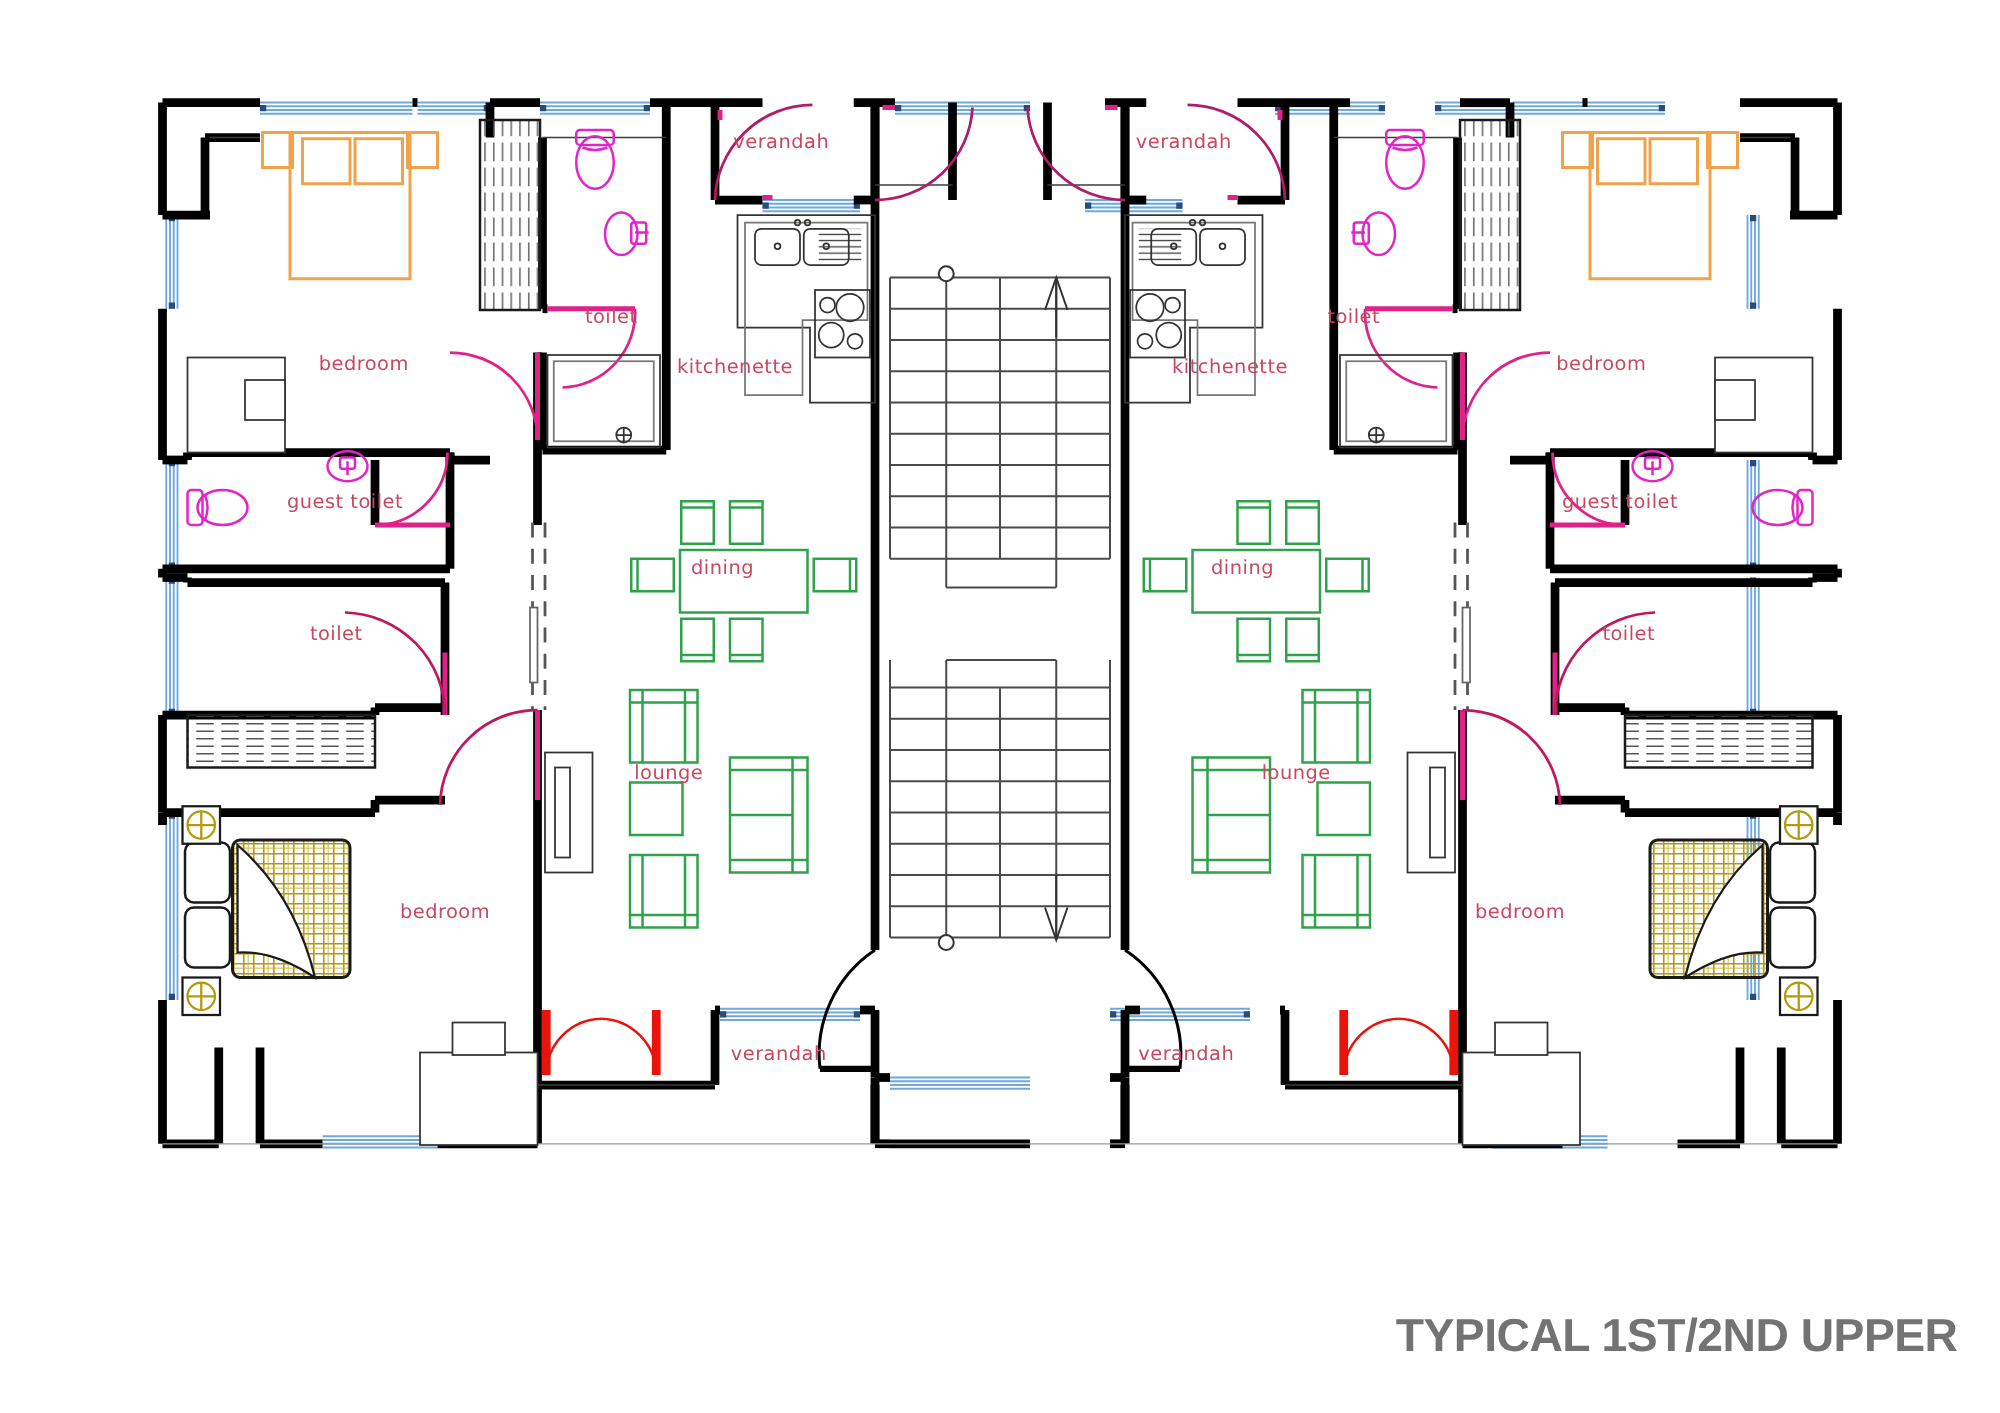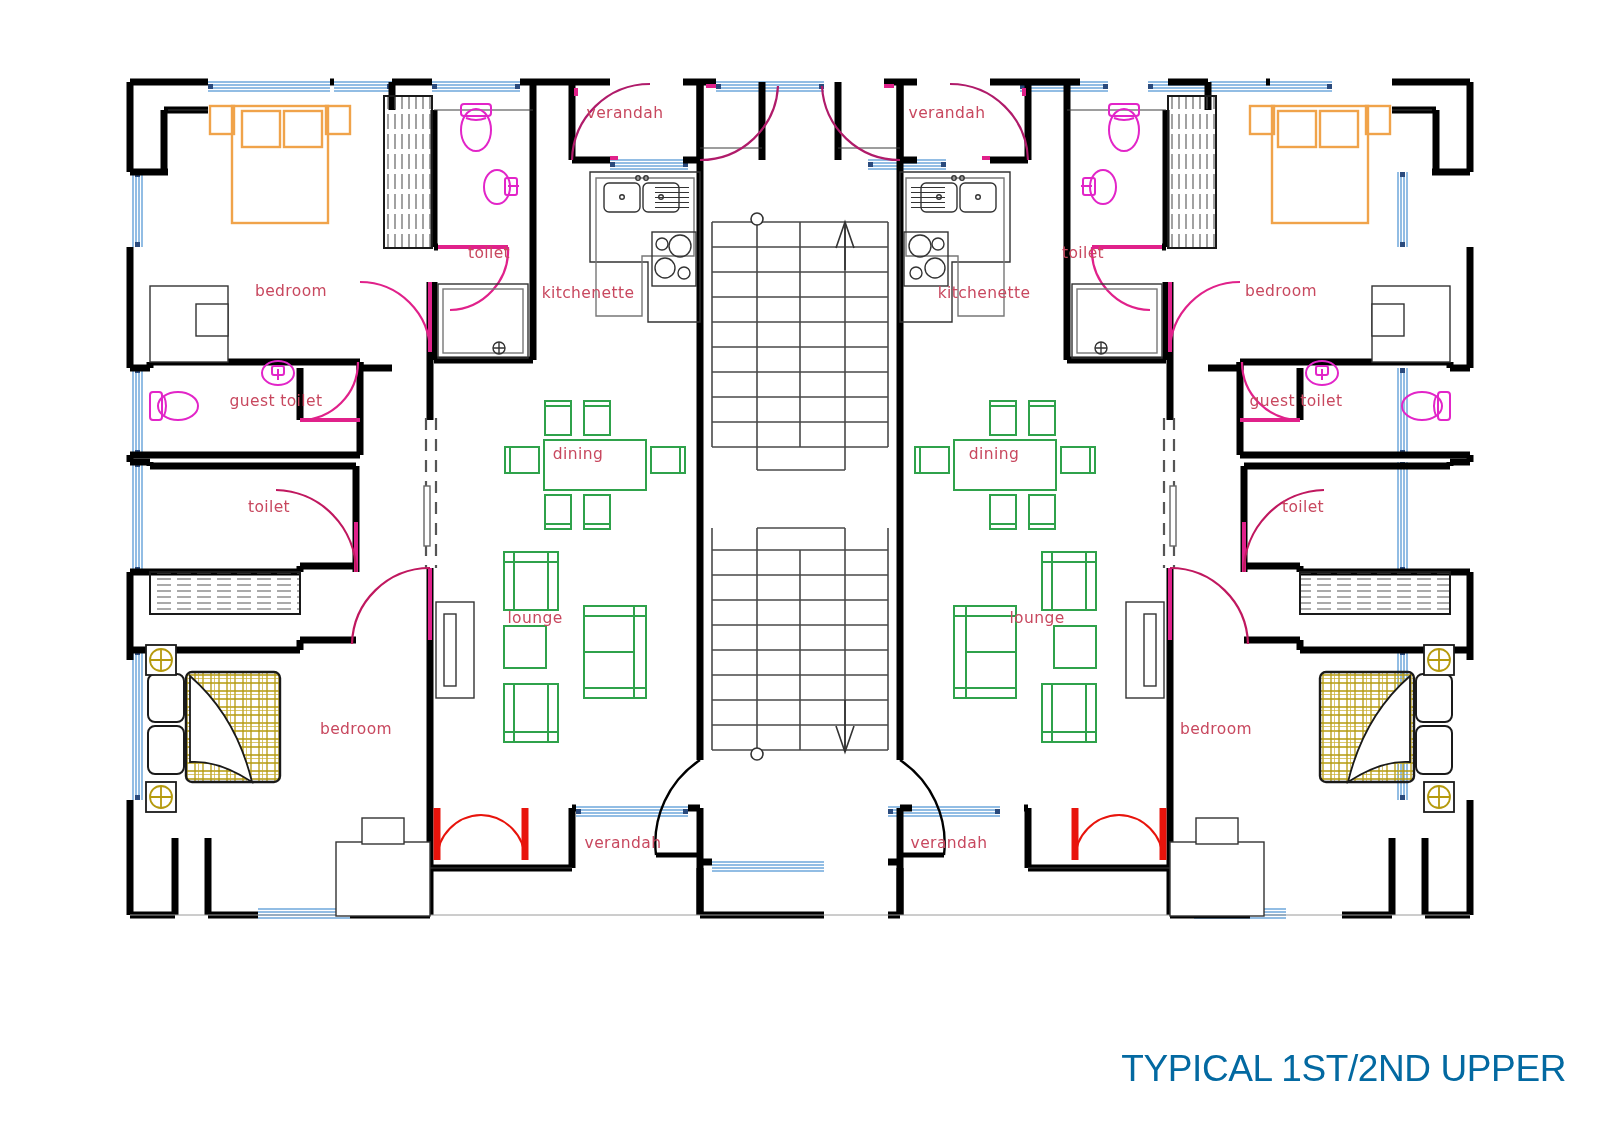--- a/index.html
+++ b/index.html
@@ -1,22 +1,22 @@
 <!DOCTYPE html>
 <html><head>
 <meta charset="utf-8">
 <title>Typical 1st/2nd Upper Floor Plan</title>
 <style>
   html,body{margin:0;padding:0;background:#ffffff;}
   body{width:1600px;height:1130px;overflow:hidden;font-family:"Liberation Sans",sans-serif;}
   #plan-root{position:relative;width:1600px;height:1130px;background:#fff;}
   #plan-svg{position:absolute;left:0;top:0;width:1600px;height:1130px;display:block;}
   .title-block{position:absolute;right:34px;bottom:40px;text-align:left;}
-  .title-line{font-family:"Liberation Sans",sans-serif;font-weight:normal;font-size:37px;
-              letter-spacing:-0.4px;color:#0369a1;line-height:1.14;white-space:nowrap;}
+  .title-line{font-family:"Liberation Sans",sans-serif;font-weight:bold;font-size:37px;
+              letter-spacing:-0.4px;color:#737373;line-height:1.14;white-space:nowrap;}
   text.rmlbl{font-family:"DejaVu Sans",sans-serif;font-size:15.5px;fill:#c8485f;
              letter-spacing:.4px;}
 </style>
 </head>
 <body>
 
 <div id="plan-root">
 
   <svg id="plan-svg" viewBox="0 0 1600 1130">
 

